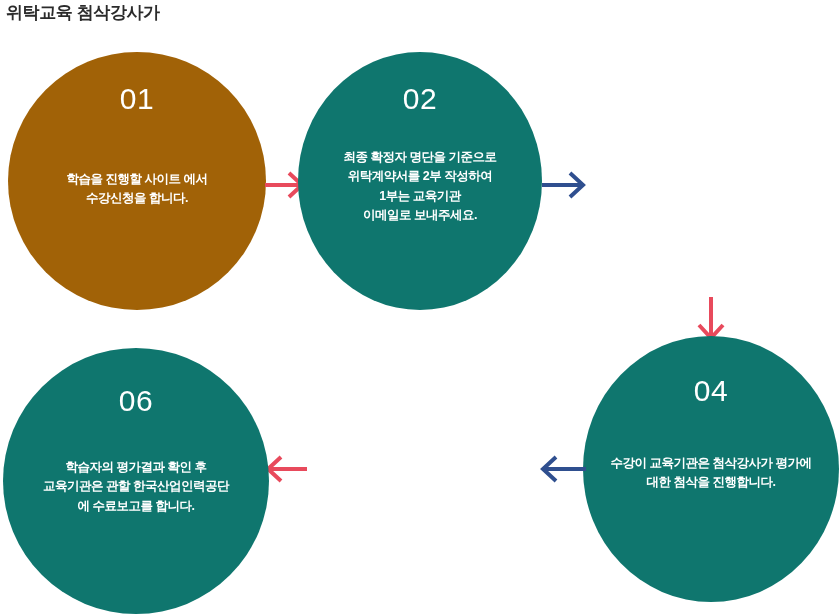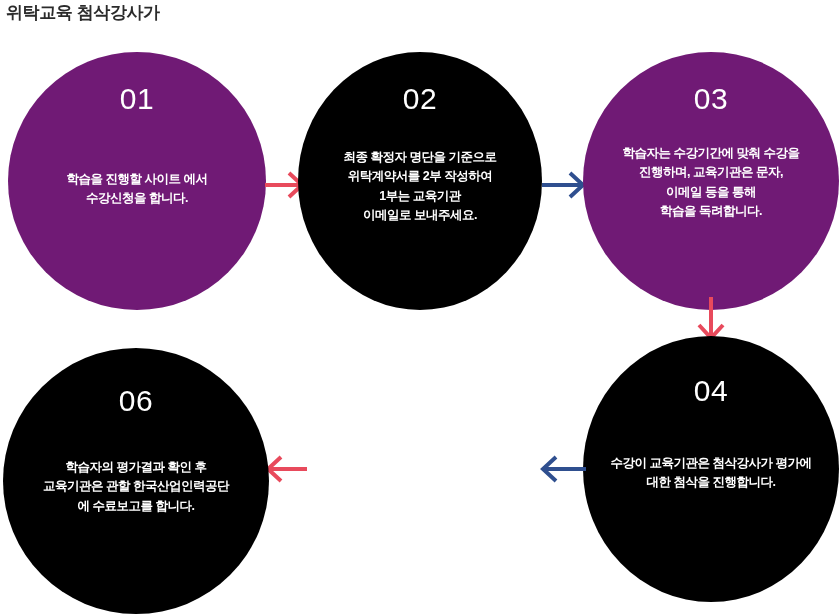--- a/index.html
+++ b/index.html
@@ -38,22 +38,22 @@
   .node {
     position: absolute;
     border-radius: 50%;
     color: #ffffff;
     text-align: center;
     display: flex;
     flex-direction: column;
     align-items: center;
     box-sizing: border-box;
   }
-  .node.blue  { background: #701a75; }
-  .node.red   { background: #000000; }
+  .node.blue  { background: #a16207; }
+  .node.red   { background: #0f766e; }
 
   .node-number {
     font-size: 30px;
     font-weight: 300;
     line-height: 1;
     letter-spacing: 0.5px;
     color: #ffffff;
   }
   .node-body {
     font-size: 12.5px;
@@ -126,27 +126,20 @@
 
   <div id="arrow-2-3" class="arrow">
     <svg width="48" height="44" viewBox="0 0 48 44" aria-hidden="true">
       <g stroke="#2f4f8f" stroke-width="4" fill="none">
         <line x1="2" y1="22" x2="42" y2="22"></line>
         <polyline points="30,10 43,22 30,34"></polyline>
       </g>
     </svg>
   </div>
 
-  <div id="node-03" class="node blue">
-    <div class="node-number">03</div>
-    <div class="node-body">학습자는 수강기간에 맞춰 수강을
-진행하며, 교육기관은 문자,
-이메일 등을 통해
-학습을 독려합니다.</div>
-  </div>
 
   <div id="arrow-3-4" class="arrow">
     <svg width="44" height="46" viewBox="0 0 44 46" aria-hidden="true">
       <g stroke="#e84a5c" stroke-width="4" fill="none">
         <line x1="22" y1="1" x2="22" y2="41"></line>
         <polyline points="10,29 22,42 34,29"></polyline>
       </g>
     </svg>
   </div>
 

